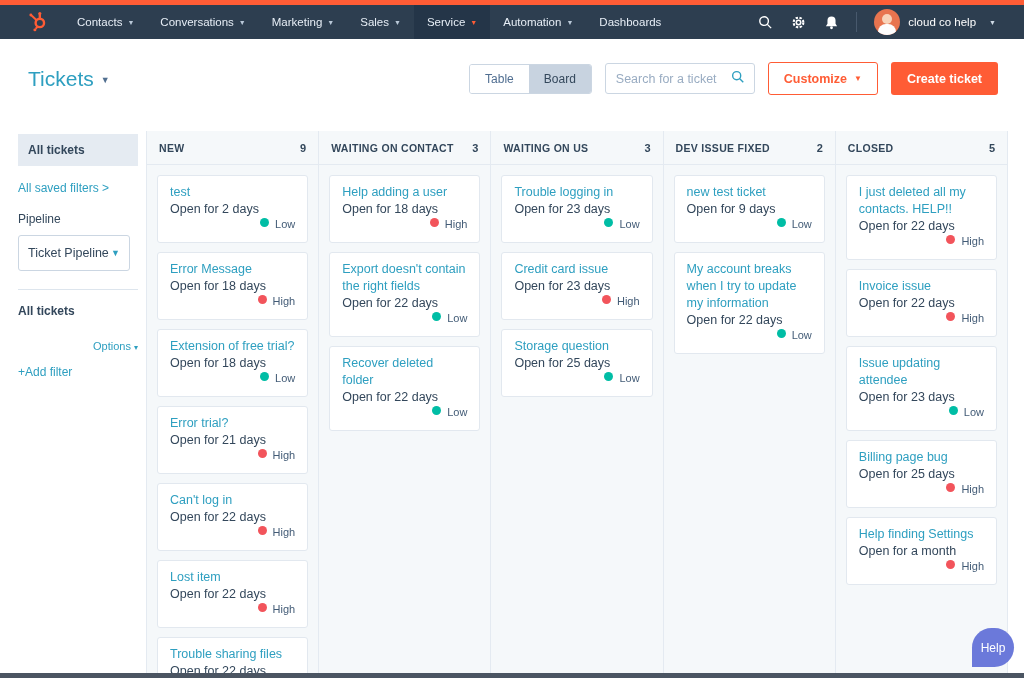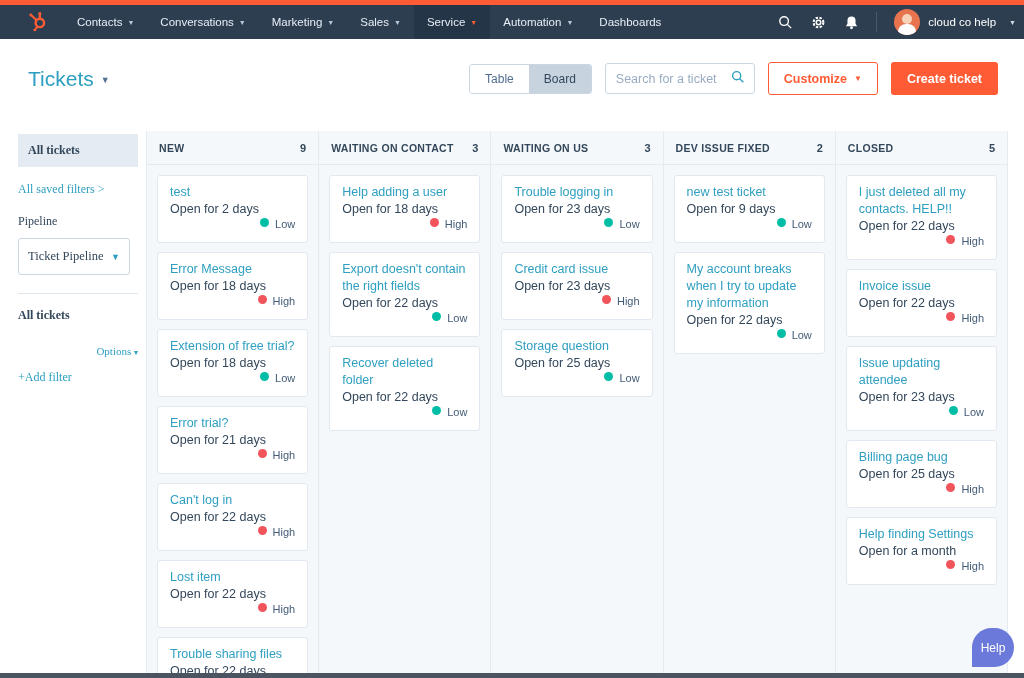--- a/index.html
+++ b/index.html
@@ -4,21 +4,21 @@
 <style>
   * { margin:0; padding:0; box-sizing:border-box; }
   html,body { width:1024px; height:678px; }
   body { font-family:"Liberation Sans", sans-serif; background:#fff; }
   .app { position:relative; width:1024px; height:678px; overflow:hidden; background:#fff; }
 
   
   .top-strip { height:5px; background:#ff5c35; }
 
   
-  .navbar { height:34px; background:#2d3e50; display:flex; align-items:center; padding-left:26px; padding-right:8px; }
+  .navbar { height:34px; background:#2d3e50; display:flex; align-items:center; padding-left:26px; padding-right:28px; }
   .nav-logo { width:24px; height:24px; display:flex; align-items:center; justify-content:center; margin-right:14px; }
   .nav-items { display:flex; height:34px; }
   .nav-item { display:flex; align-items:center; padding:0 13px; color:#e7eef6; font-size:11.5px; font-weight:500; cursor:pointer; }
   .nav-item.active { background:#243548; }
   .nav-caret { font-size:7px; margin-left:5px; color:#b9c8d8; }
   .nav-item.active .nav-caret { color:#ff5c35; }
   .nav-right { margin-left:auto; display:flex; align-items:center; gap:17px; }
   .nav-icon { width:16px; height:16px; display:flex; align-items:center; justify-content:center; cursor:pointer; }
   .nav-divider { width:1px; height:20px; background:#48596d; }
   .account { display:flex; align-items:center; gap:8px; cursor:pointer; }
@@ -40,21 +40,21 @@
   .search-box input { border:none; outline:none; width:100%; font-size:12.5px; color:#33475b; font-family:inherit; background:transparent; }
   .search-box input::placeholder { color:#99acc2; }
   .btn-customize { height:33px; border:1px solid #ff5c35; background:#fff; color:#ff5c35; border-radius:3px; padding:0 15px; font-size:12.5px; font-weight:600; display:flex; align-items:center; gap:7px; cursor:pointer; font-family:inherit;justify-content:center; }
   .btn-customize .caret { font-size:8px; }
   .btn-create { height:33px; border:none; background:#ff5c35; color:#fff; border-radius:3px; padding:0 16px; font-size:12.5px; font-weight:600; cursor:pointer; font-family:inherit; }
 
   
   .main { display:flex; height:555px; }
 
   
-  .sidebar { width:146px; flex-shrink:0; padding:16px 0 0 18px;font-family:Liberation Serif, serif; }
+  .sidebar { width:146px; flex-shrink:0; padding:16px 0 0 18px; }
   .sb-selected { background:#e5ebf2; padding:9px 10px; font-size:12px; font-weight:700; color:#33475b; width:120px; cursor:pointer; }
   .sb-link { color:#2e9fc0; font-size:12px; margin-top:15px; cursor:pointer; }
   .sb-label { color:#33475b; font-size:12px; margin-top:17px; }
   .sb-dropdown { margin-top:9px; width:112px; border:1px solid #cbd6e2; border-radius:3px; padding:10px 9px; display:flex; align-items:center; justify-content:space-between; background:#fff; cursor:pointer; }
   .sb-dropdown-value { font-size:12.5px; color:#33475b; }
   .sb-dropdown .caret { color:#2e9fc0; font-size:9px; }
   .sb-divider { border-top:1px solid #dde5ed; width:120px; margin-top:18px; }
   .sb-heading { font-size:12px; font-weight:700; color:#33475b; margin-top:14px; }
   .sb-options { width:120px; text-align:right; color:#2e9fc0; font-size:11px; margin-top:22px; cursor:pointer; }
   .sb-options .caret { font-size:8px; }

